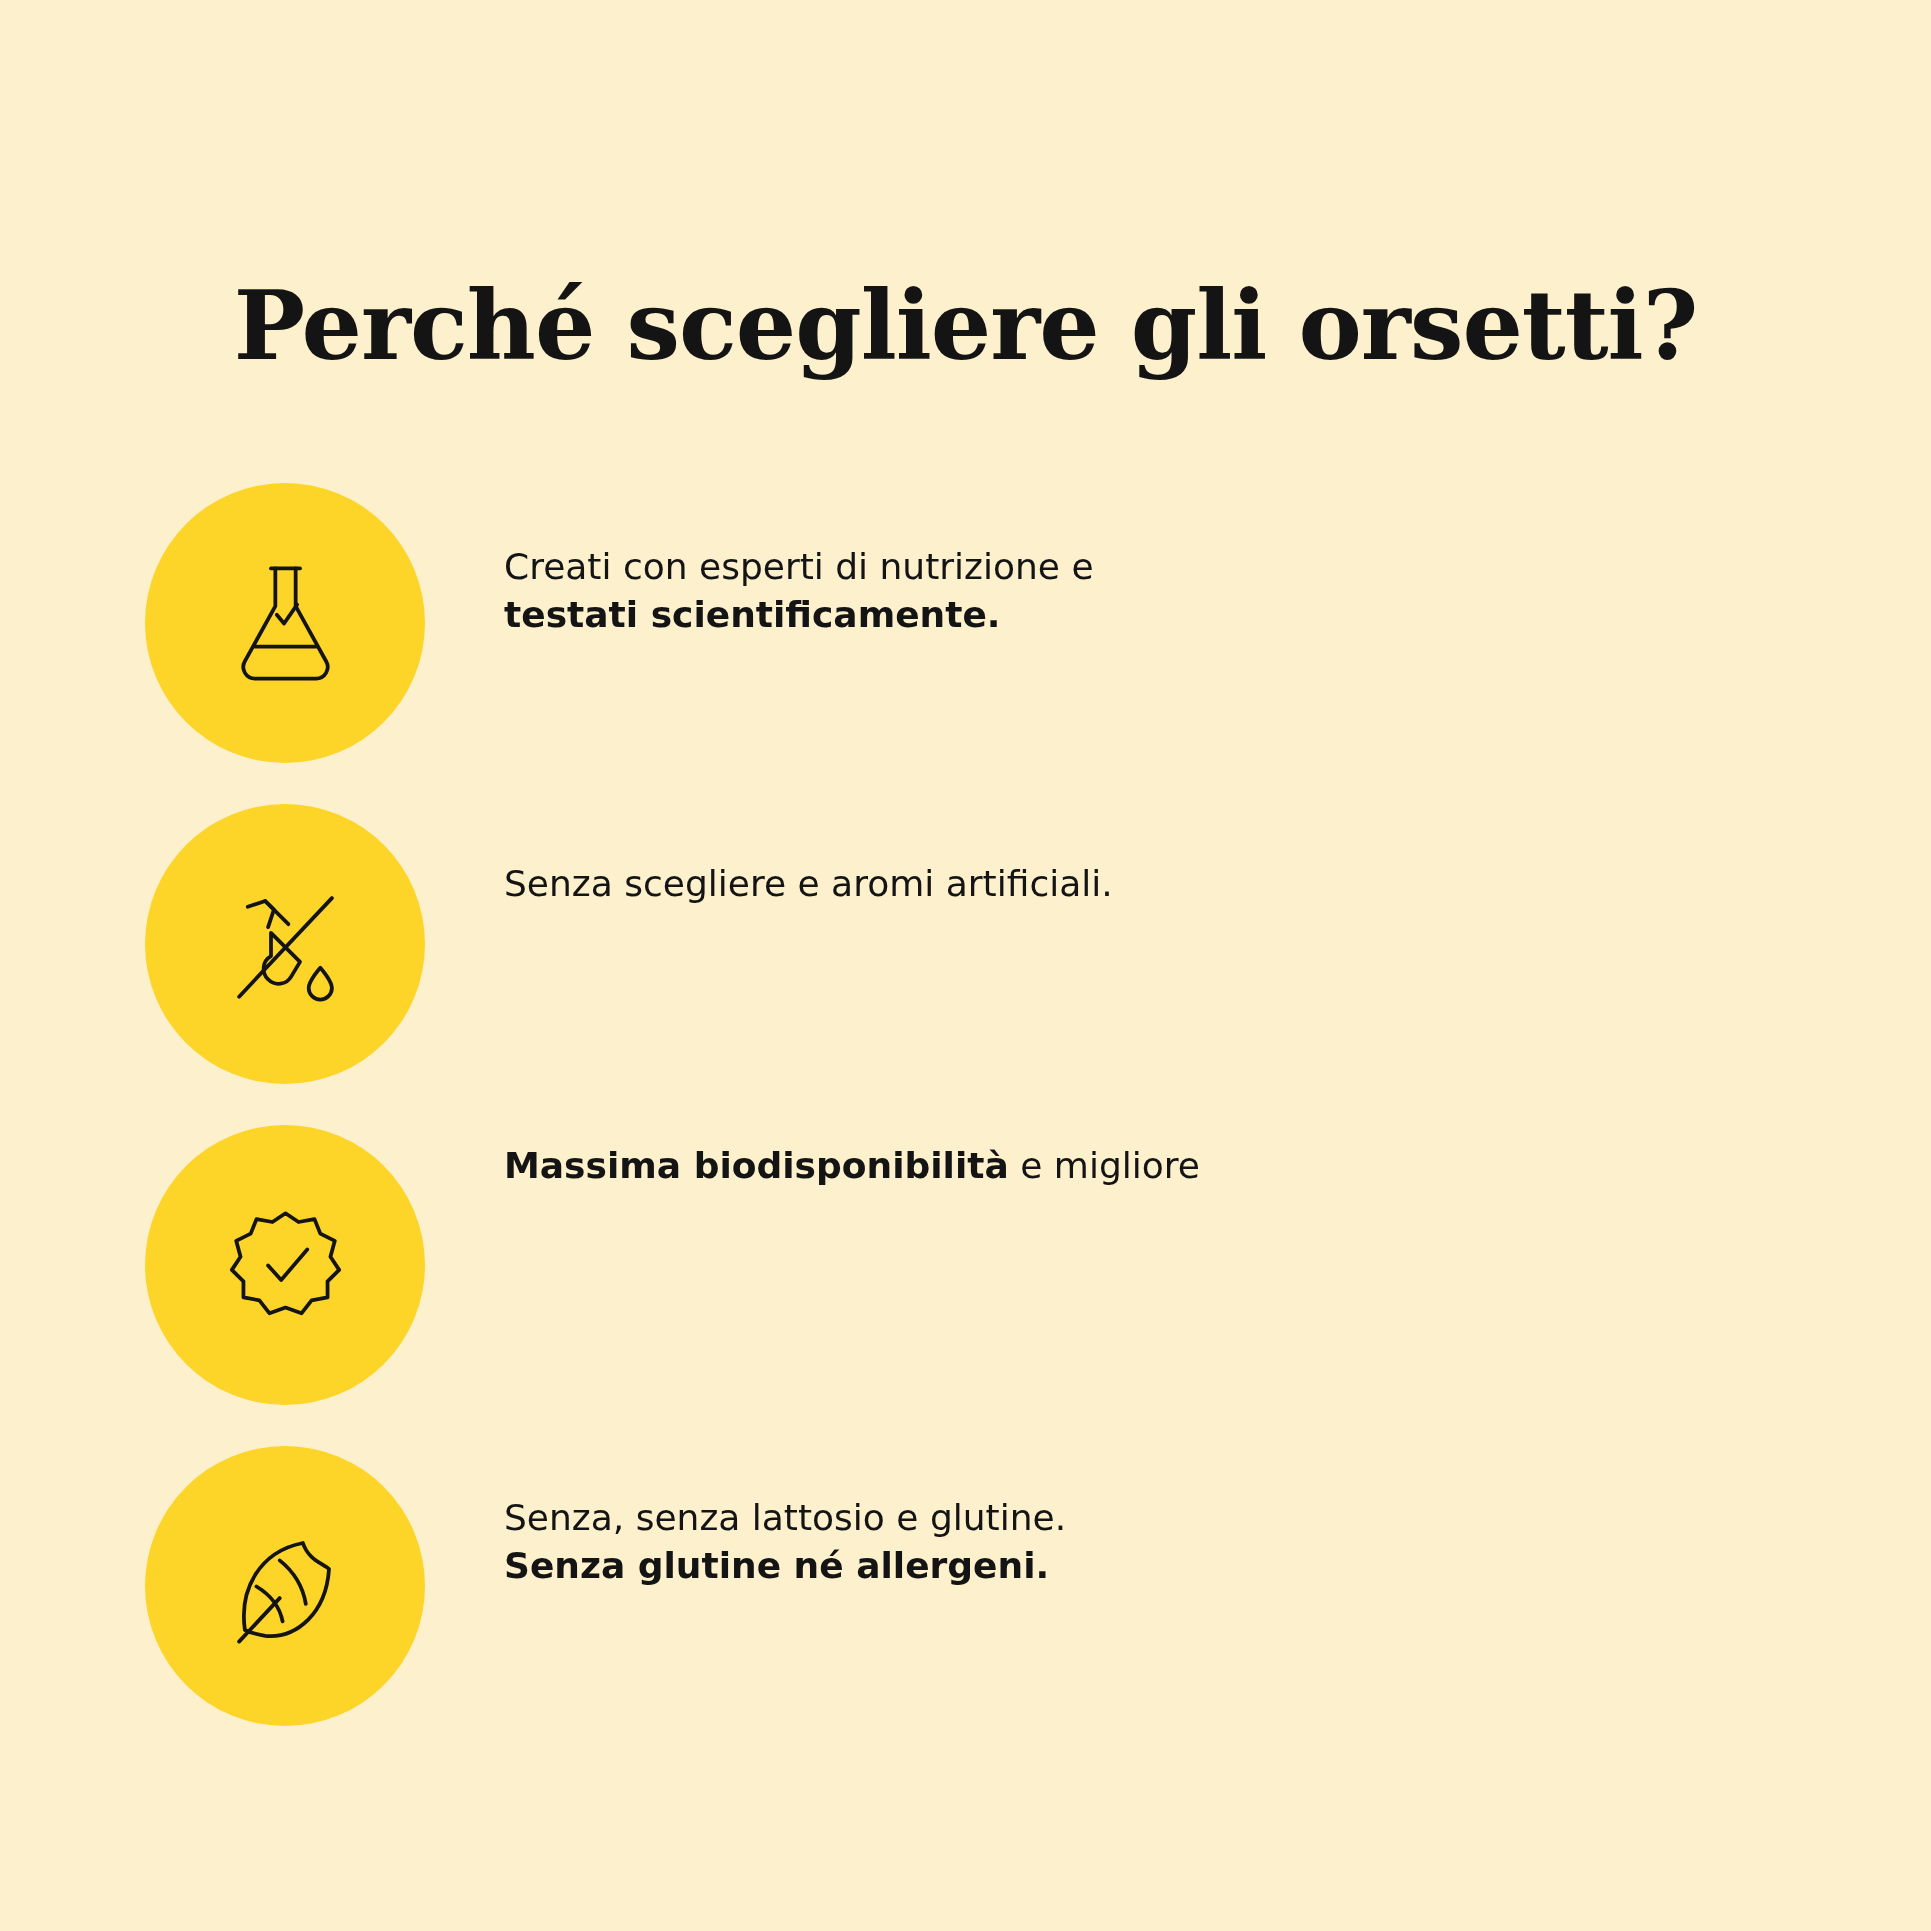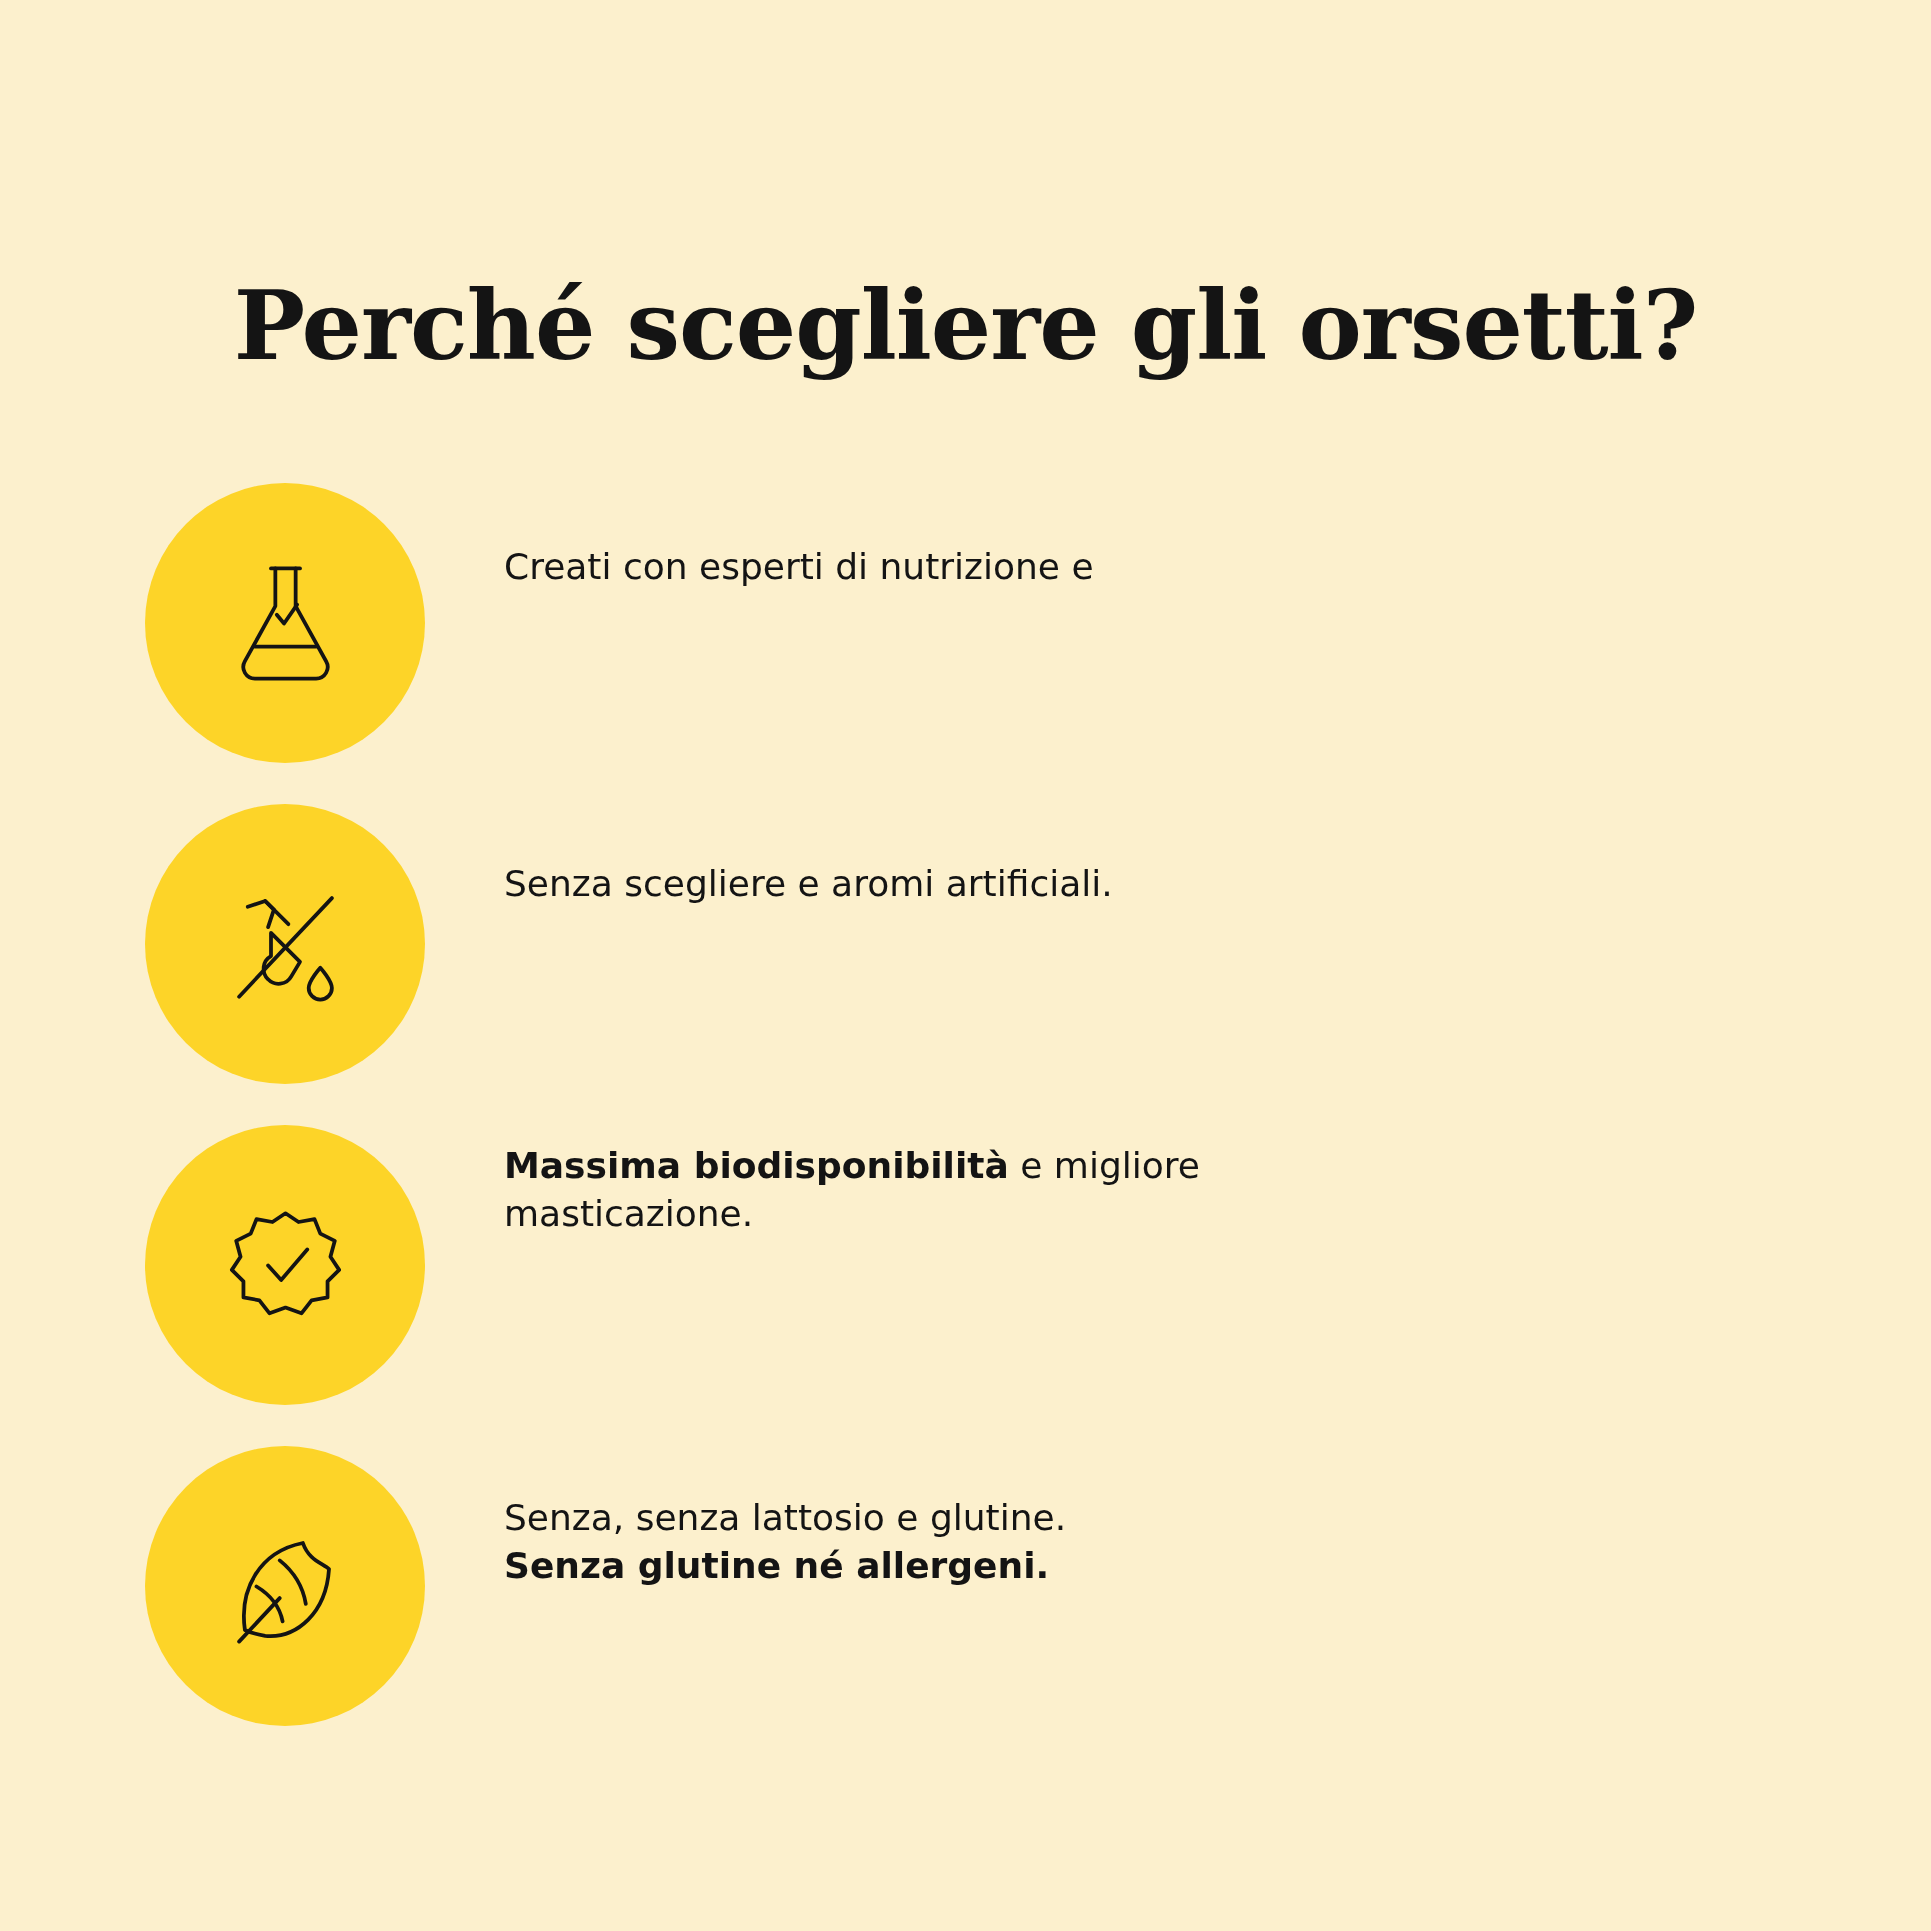--- a/index.html
+++ b/index.html
@@ -89,20 +89,21 @@
           <svg width="145" height="145" viewBox="0 0 100 100" fill="none" stroke="#141414" stroke-width="2.6" stroke-linecap="round" stroke-linejoin="round">
             <path d="M40 12 h20"></path>
             <path d="M43 12 v26 L22 76 a8 8 0 0 0 7 12 h42 a8 8 0 0 0 7 -12 L57 38 V12"></path>
             <path d="M29 66 h42"></path>
             <path d="M44 44 l5 6 9 -13"></path>
           </svg>
         </span>
       </div>
       <div class="feature-text">
         <span class="line reg">Creati con esperti di nutrizione e</span>
+        <span class="line bold">testati scientificamente.</span>
       </div>
     </div>
 
     <div class="feature feature--dropper">
       <div class="icon-circle">
         <span>
           <svg width="145" height="145" viewBox="0 0 100 100" fill="none" stroke="#141414" stroke-width="2.6" stroke-linecap="round" stroke-linejoin="round">
             <path d="M18 86 L82 18"></path>
             <path d="M24 24 l12 -4 6 6 -4 12"></path>
             <path d="M36 20 l16 16"></path>
@@ -120,21 +121,20 @@
       <div class="icon-circle">
         <span>
           <svg width="145" height="145" viewBox="0 0 100 100" fill="none" stroke="#141414" stroke-width="2.6" stroke-linecap="round" stroke-linejoin="round">
             <path d="M50 14 l9 6 11 -2 4 10 10 5 -3 11 6 9 -8 8 0 11 -11 2 -7 9 -11 -4 -11 4 -7 -9 -11 -2 0 -11 -8 -8 6 -9 -3 -11 10 -5 4 -10 11 2z"></path>
             <path d="M38 50 l9 10 18 -21"></path>
           </svg>
         </span>
       </div>
       <div class="feature-text">
         <span class="line"><span class="bold">Massima biodisponibilità</span><span class="reg"> e migliore</span></span>
-        <span class="line reg">masticazione.</span>
       </div>
     </div>
 
     <div class="feature feature--leaf">
       <div class="icon-circle">
         <span>
           <svg width="145" height="145" viewBox="0 0 100 100" fill="none" stroke="#141414" stroke-width="2.6" stroke-linecap="round" stroke-linejoin="round">
             <path d="M22 80 C18 52 32 26 62 20 c4 12 14 14 18 18 -2 30 -22 48 -44 46 -6 -1 -12 -3 -14 -4z"></path>
             <path d="M18 88 L46 58"></path>
             <path d="M30 50 c10 6 16 14 18 24"></path>

